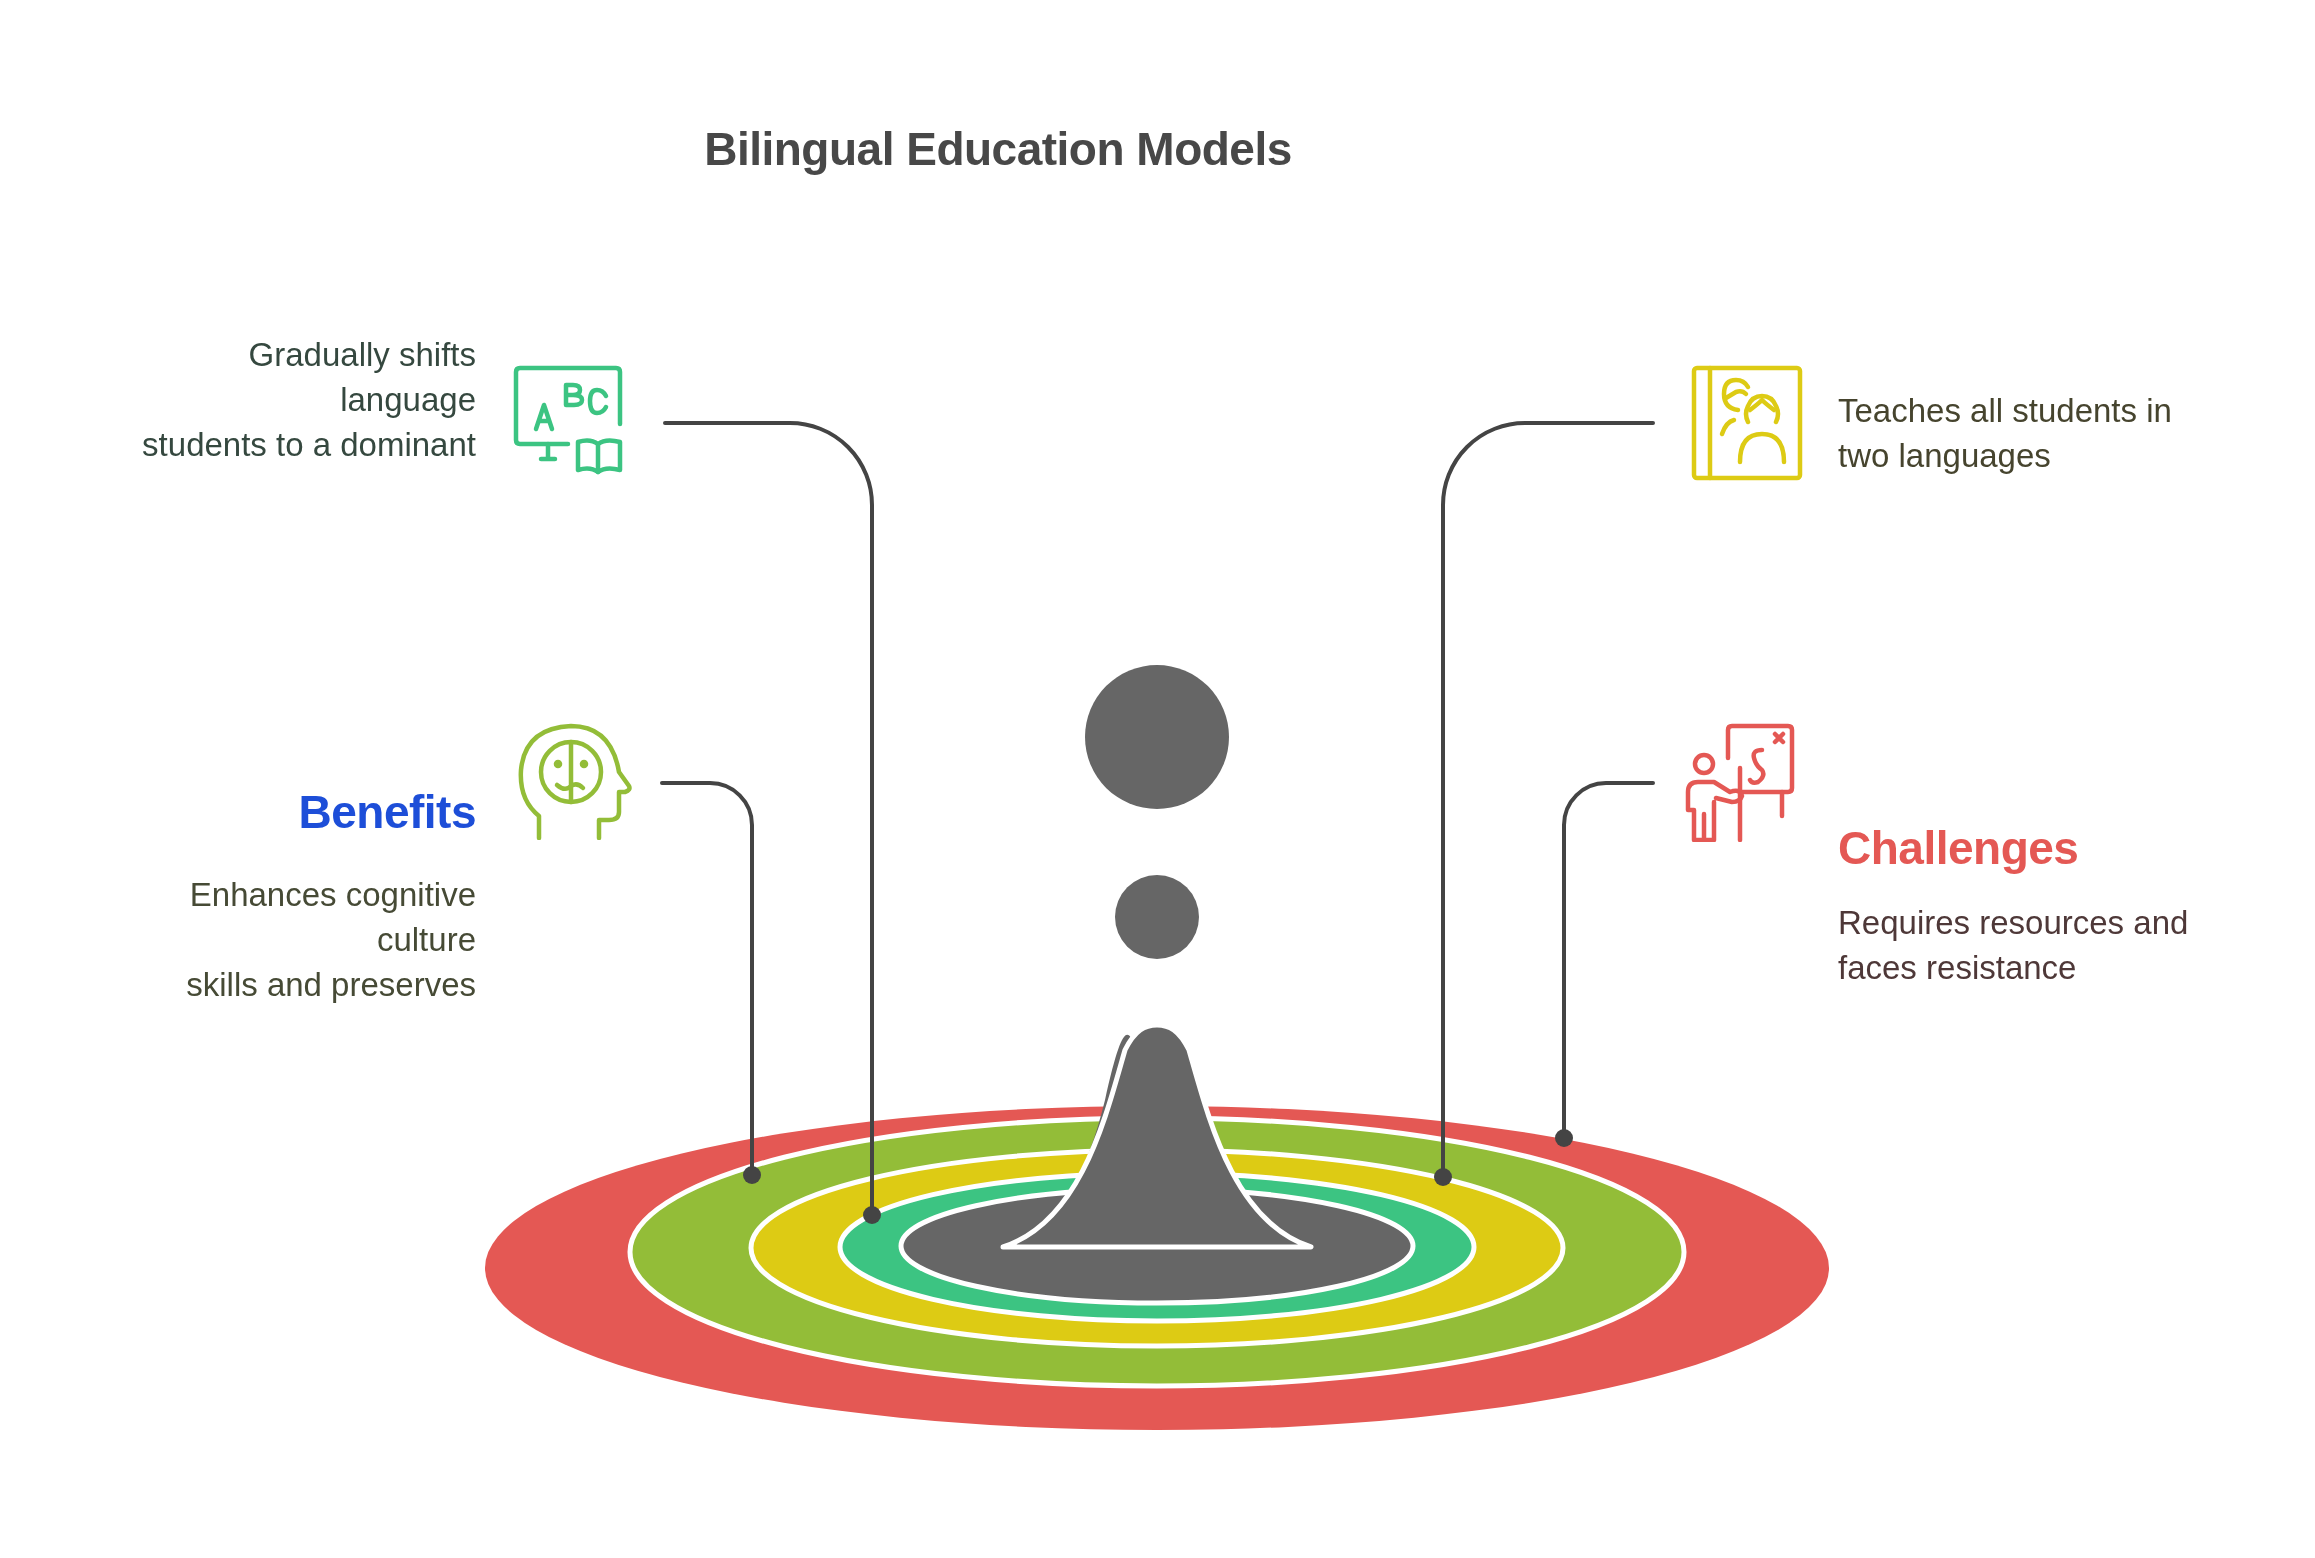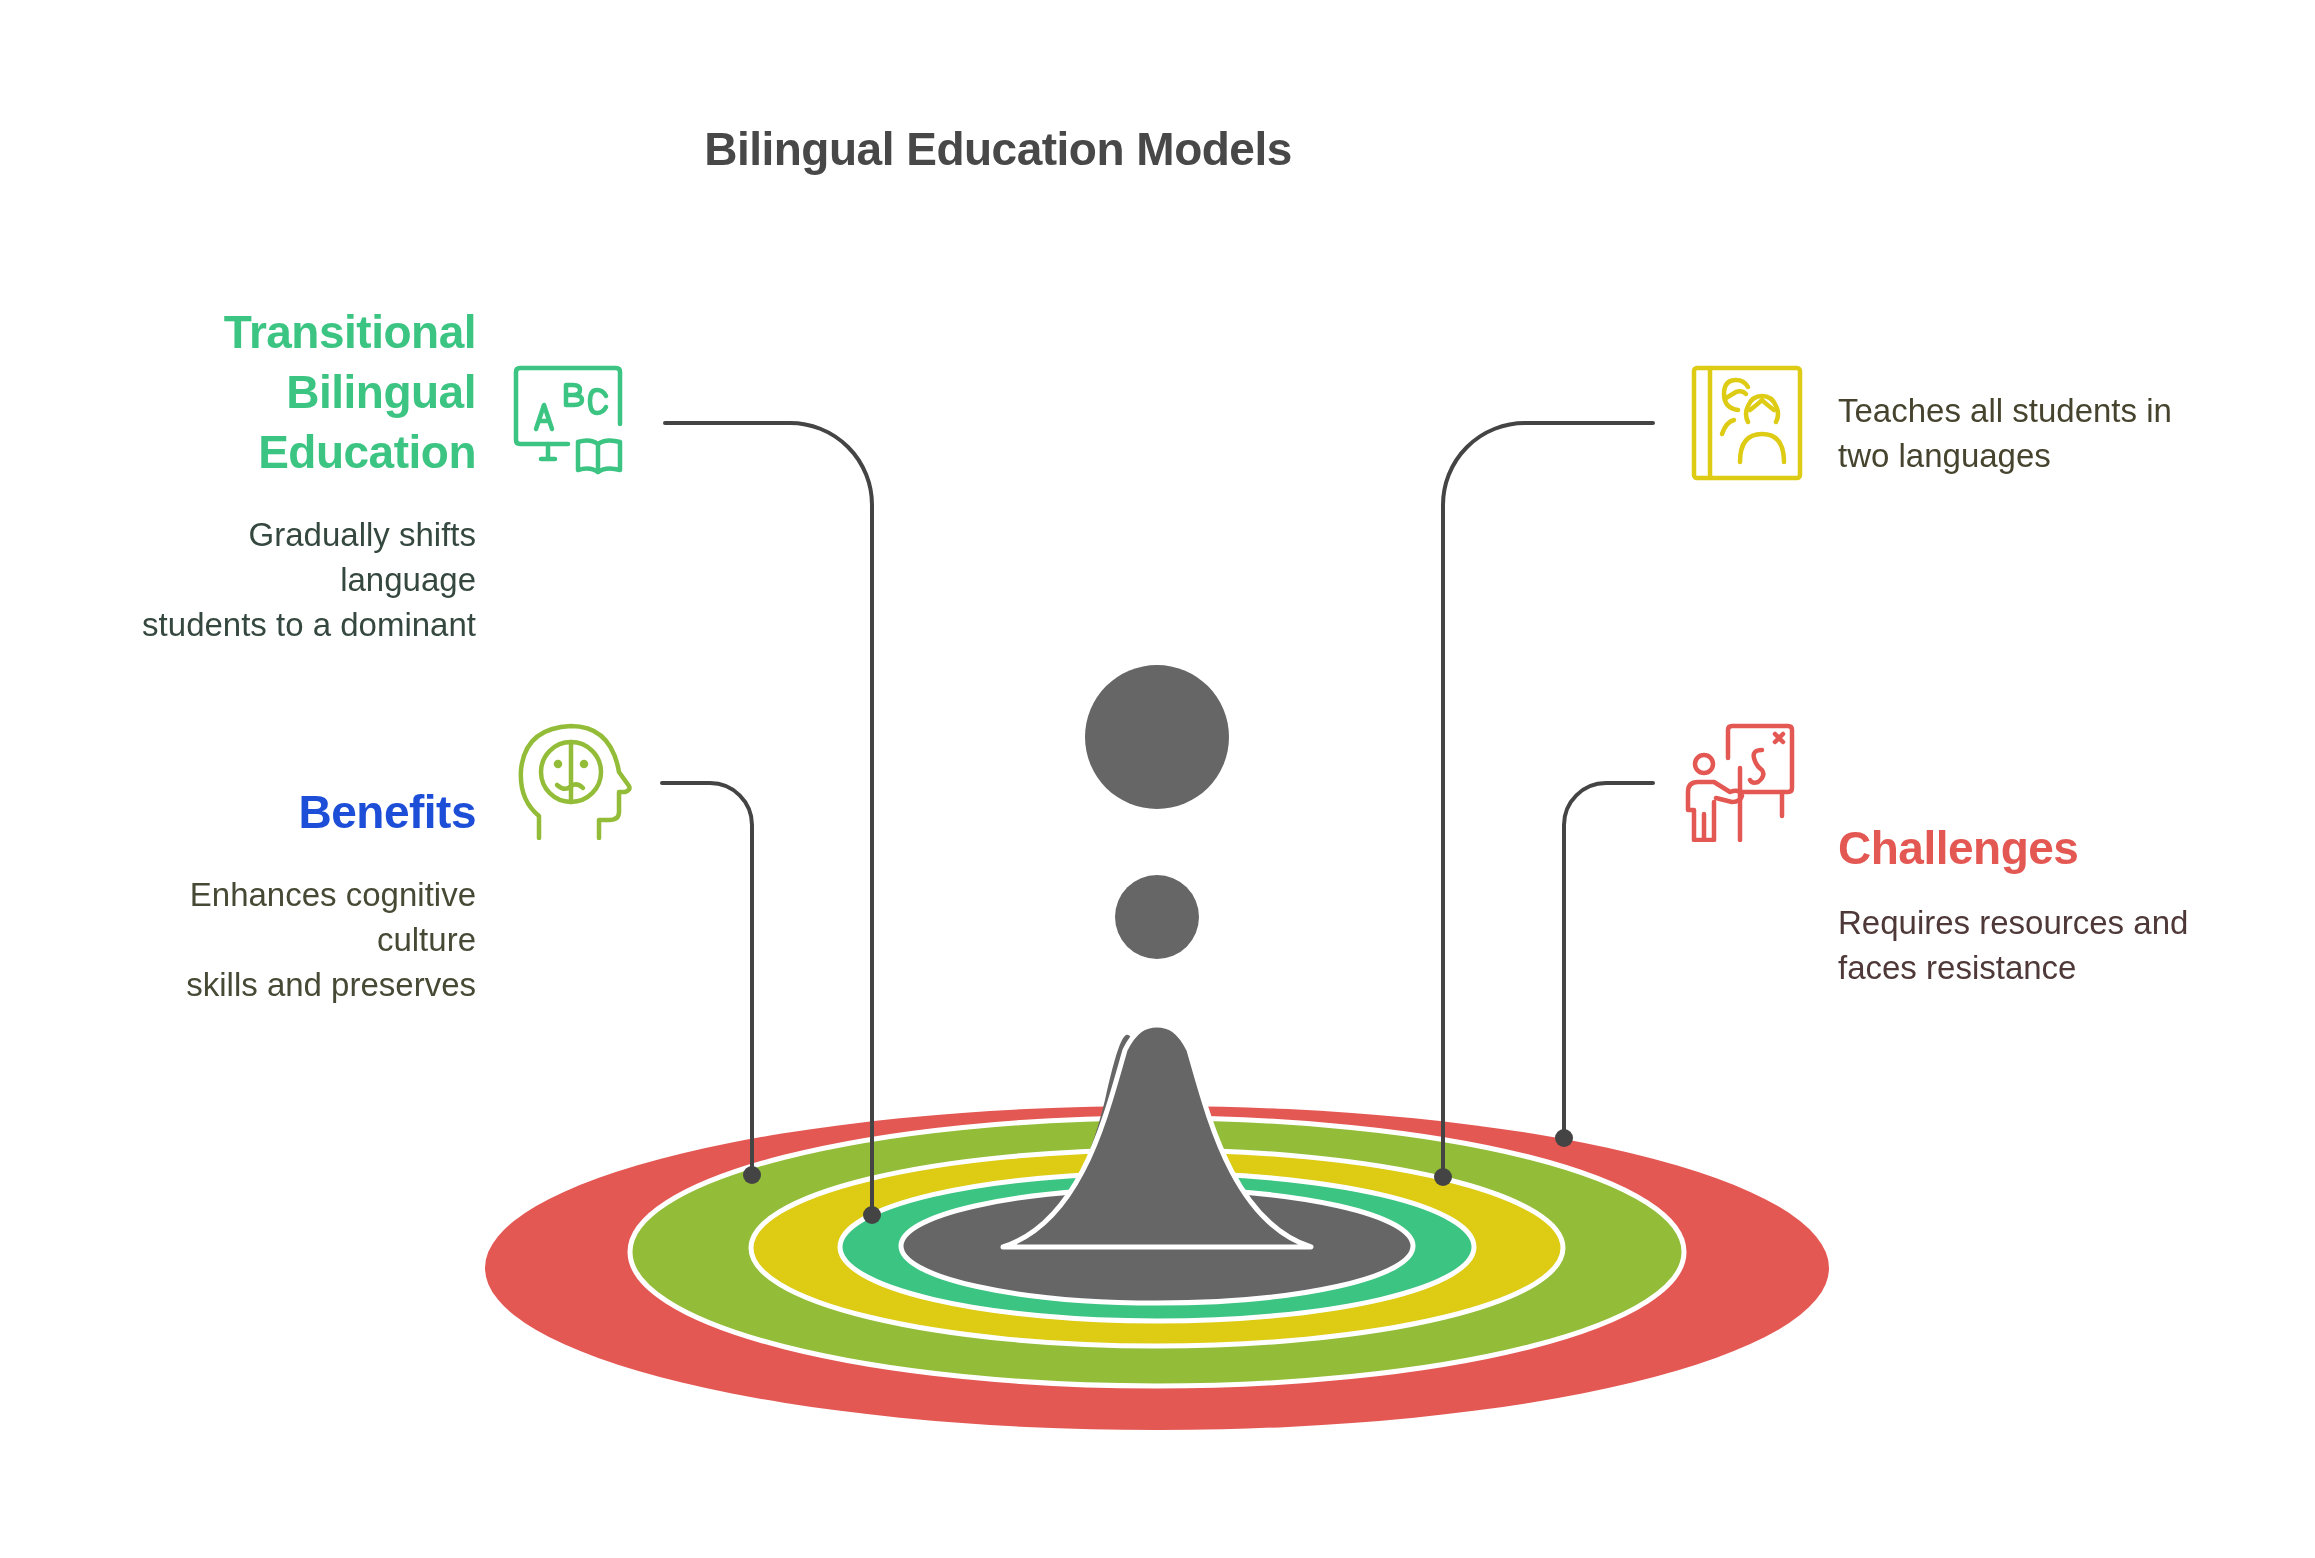--- a/index.html
+++ b/index.html
@@ -43,25 +43,20 @@
   </g>
   <g fill="#444444">
     <circle cx="872" cy="1215" r="9"></circle>
     <circle cx="1443" cy="1177" r="9"></circle>
     <circle cx="752" cy="1175" r="9"></circle>
     <circle cx="1564" cy="1138" r="9"></circle>
   </g>
 </svg>
 
 <div class="block left" style="left:56px; top:302px;">
-  <div class="heading" style="color:#3CC482;">
-    <div>Transitional</div>
-    <div>Bilingual</div>
-    <div>Education</div>
-  </div>
   <div class="desc" style="color:#35483F;">
     <div>Gradually shifts</div>
     <div>language</div>
     <div>students to a dominant</div>
   </div>
 </div>
 
 <div class="block right" style="left:1838px; top:362px;">
   <div class="heading" style="color:#DDCB14;">
   </div>

